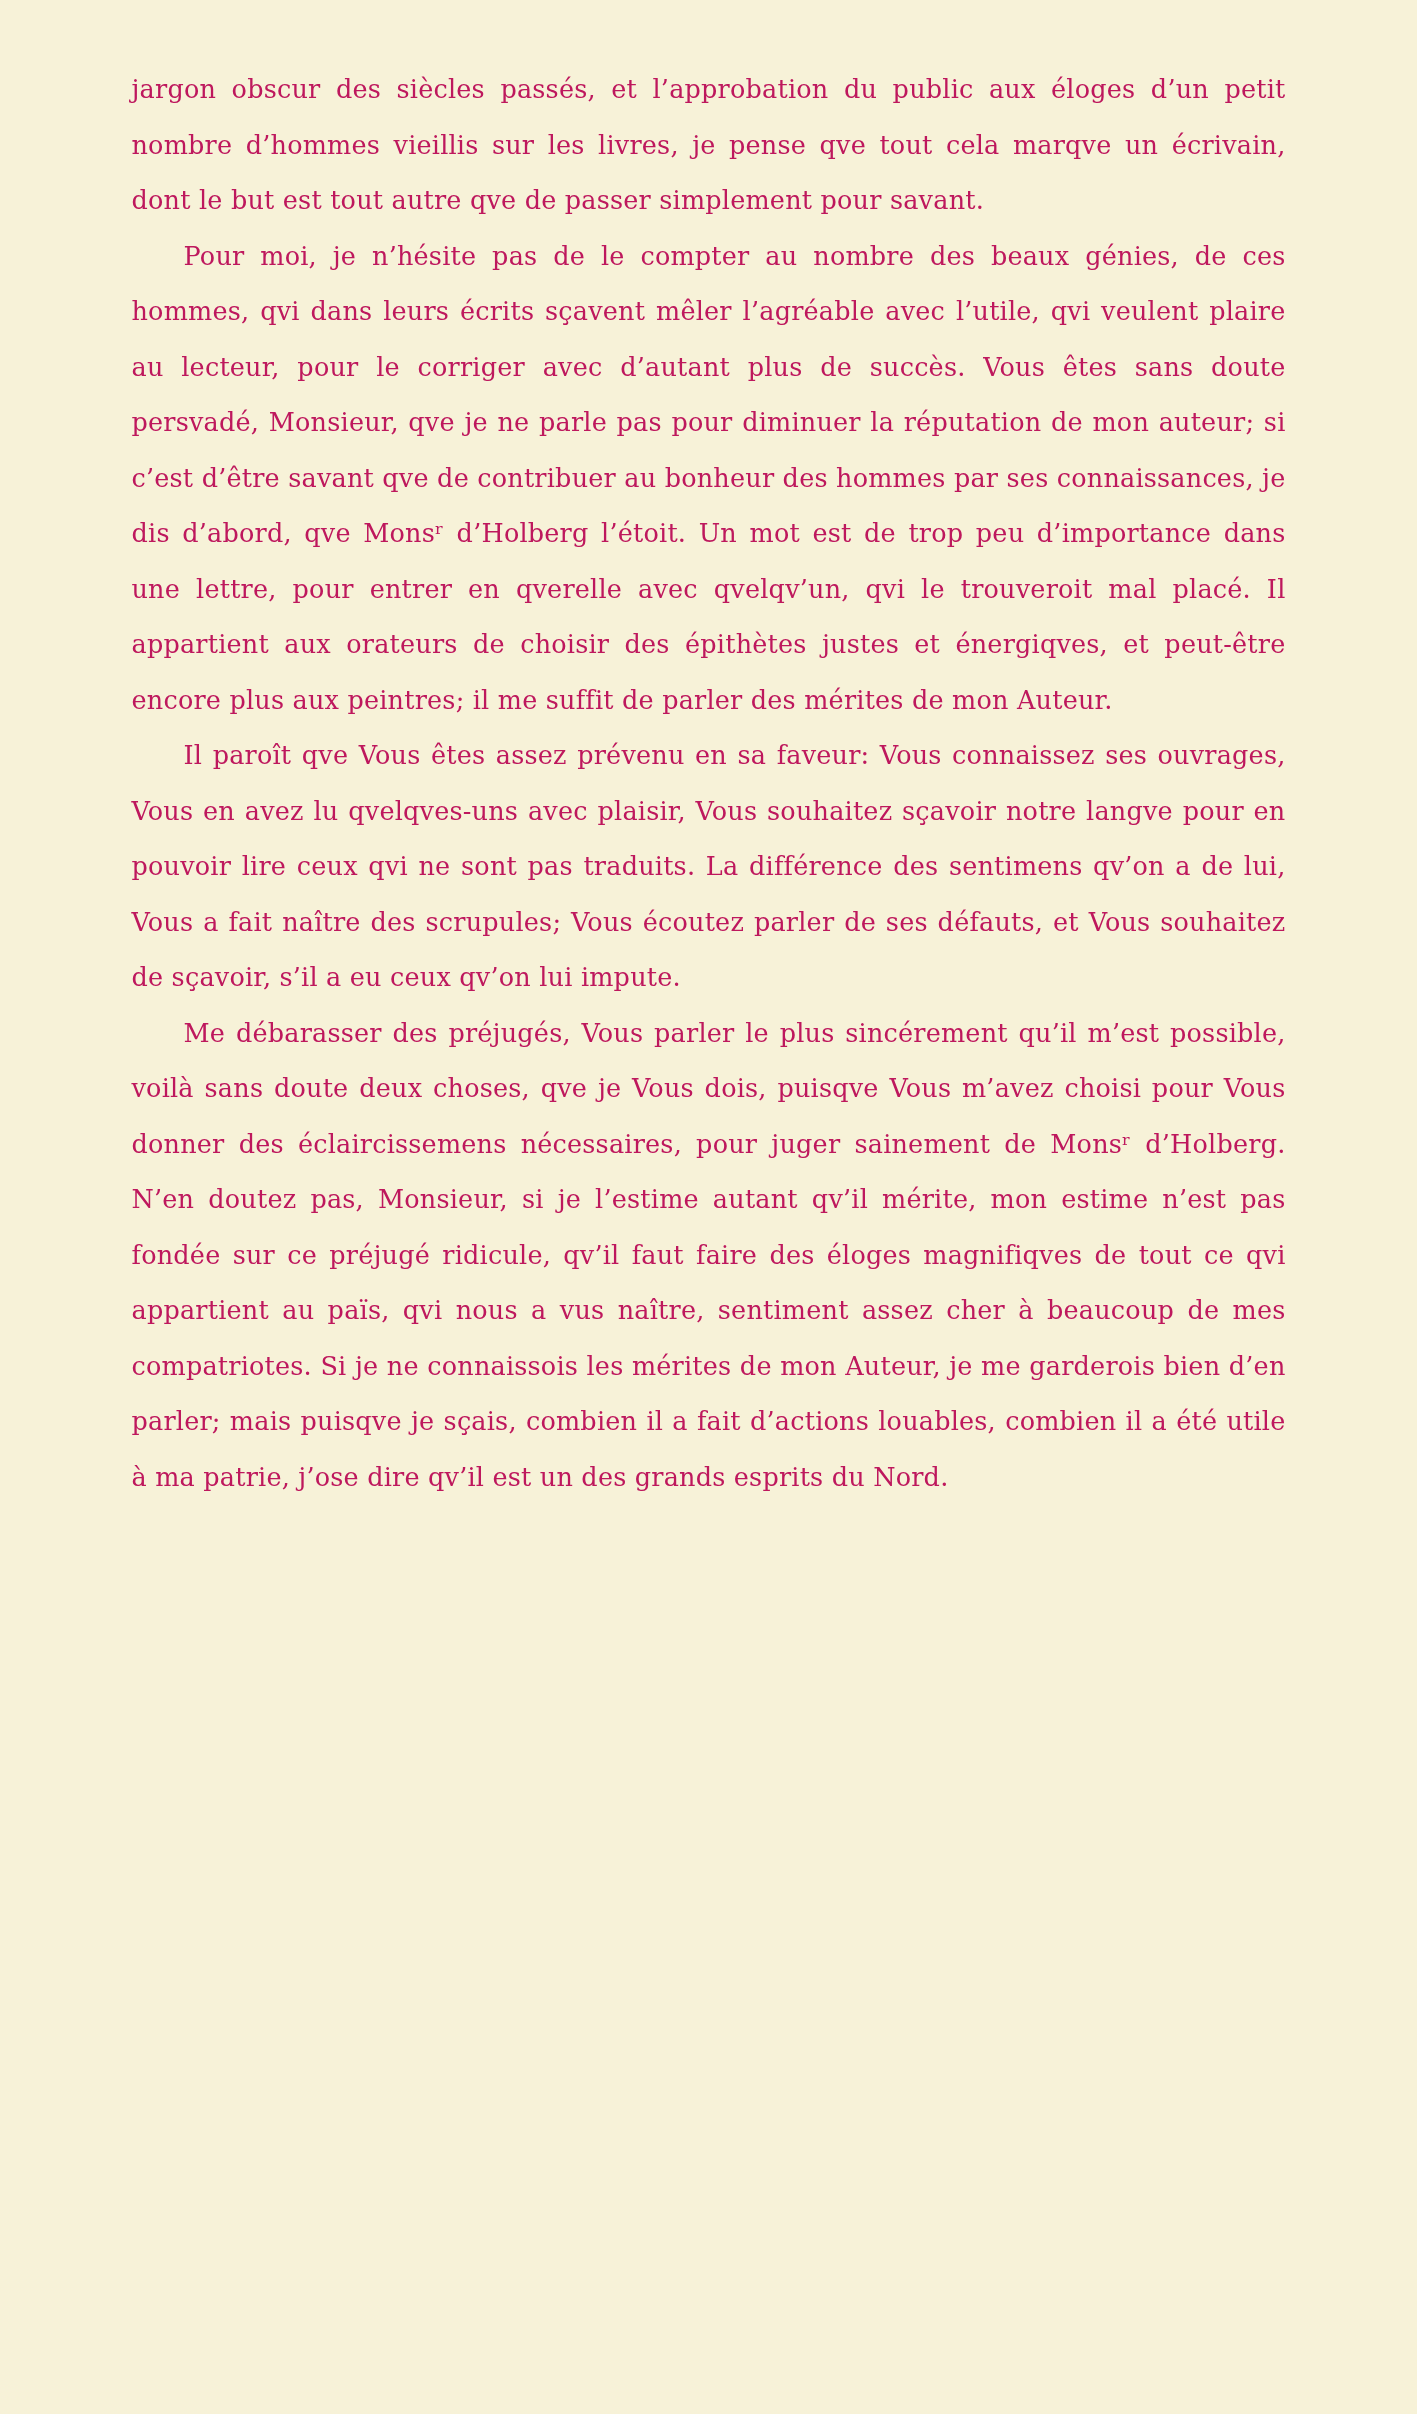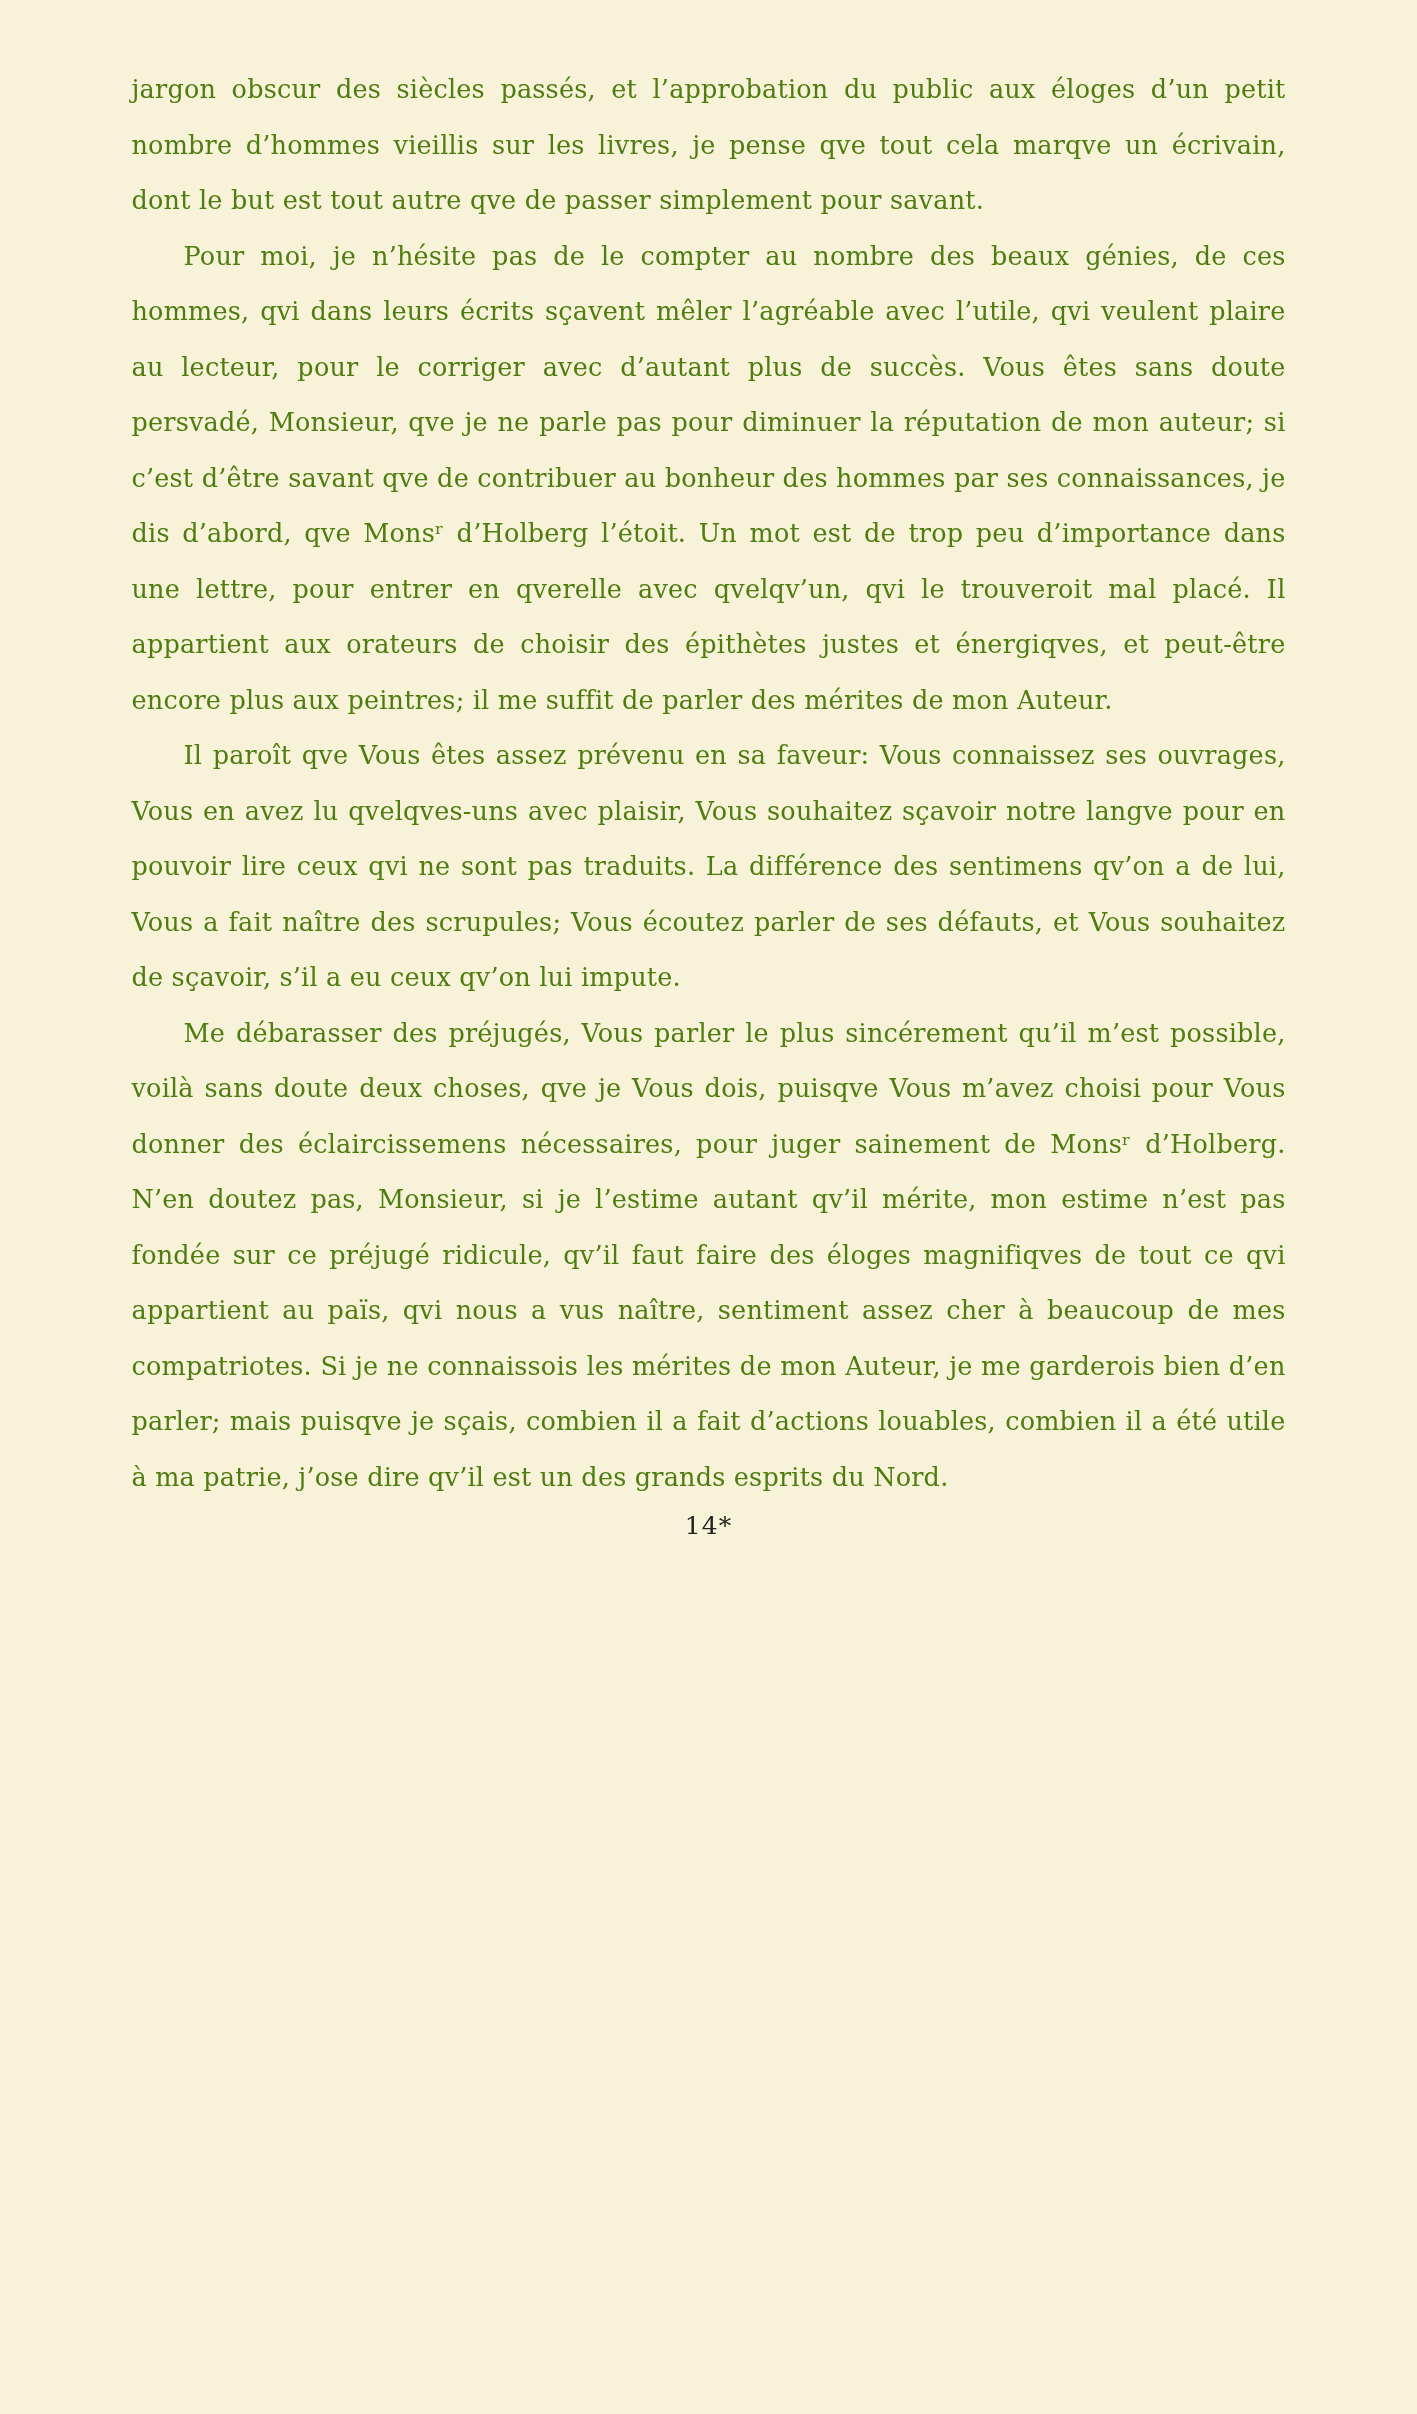--- a/index.html
+++ b/index.html
@@ -30,21 +30,21 @@
     margin-top: 82px;
     color: #23231f;
     font-family: "DejaVu Serif", serif;
   }
   .text-body {
     margin: 62px auto 0 auto;
     width: 1154px;
     font-size: 25.5px;
     line-height: 55.5px;
     text-align: justify;
-    color: #4d7c0f;
+    color: #be185d;
     font-family: "DejaVu Serif", serif;
     letter-spacing: 0.2px;
   }
   .text-body p {
     margin: 0;
     text-indent: 0;
     text-align: justify;
     text-justify: inter-word;
   }
   .text-body p.indent {
@@ -72,17 +72,14 @@
 <div class="page">
 
 
   <div class="text-body">
     <p class="">jargon obscur des siècles passés, et l’approbation du public aux éloges d’un petit nombre d’hommes vieillis sur les livres, je pense qve tout cela marqve un écrivain, dont le but est tout autre qve de passer simplement pour savant.</p>
     <p class="indent">Pour moi, je n’hésite pas de le compter au nombre des beaux génies, de ces hommes, qvi dans leurs écrits sçavent mêler l’agréable avec l’utile, qvi veulent plaire au lecteur, pour le corriger avec d’autant plus de succès. Vous êtes sans doute persvadé, Monsieur, qve je ne parle pas pour diminuer la réputation de mon auteur; si c’est d’être savant qve de contribuer au bonheur des hommes par ses connaissances, je dis d’abord, qve Monsʳ d’Holberg l’étoit. Un mot est de trop peu d’importance dans une lettre, pour entrer en qverelle avec qvelqv’un, qvi le trouveroit mal placé. Il appartient aux orateurs de choisir des épithètes justes et énergiqves, et peut-être encore plus aux peintres; il me suffit de parler des mérites de mon Auteur.</p>
     <p class="indent">Il paroît qve Vous êtes assez prévenu en sa faveur: Vous connaissez ses ouvrages, Vous en avez lu qvelqves-uns avec plaisir, Vous souhaitez sçavoir notre langve pour en pouvoir lire ceux qvi ne sont pas traduits. La différence des sentimens qv’on a de lui, Vous a fait naître des scrupules; Vous écoutez parler de ses défauts, et Vous souhaitez de sçavoir, s’il a eu ceux qv’on lui impute.</p>
     <p class="indent">Me débarasser des préjugés, Vous parler le plus sincérement qu’il m’est possible, voilà sans doute deux choses, qve je Vous dois, puisqve Vous m’avez choisi pour Vous donner des éclaircissemens nécessaires, pour juger sainement de Monsʳ d’Holberg. N’en doutez pas, Monsieur, si je l’estime autant qv’il mérite, mon estime n’est pas fondée sur ce préjugé ridicule, qv’il faut faire des éloges magnifiqves de tout ce qvi appartient au païs, qvi nous a vus naître, sentiment assez cher à beaucoup de mes compatriotes. Si je ne connaissois les mérites de mon Auteur, je me garderois bien d’en parler; mais puisqve je sçais, combien il a fait d’actions louables, combien il a été utile à ma patrie, j’ose dire qv’il est un des grands esprits du Nord.</p>
   </div>
 
-  <div class="sig-wrap">
-    <div class="signature">14*</div>
-  </div>
 
 </div>
 
 </body></html>

